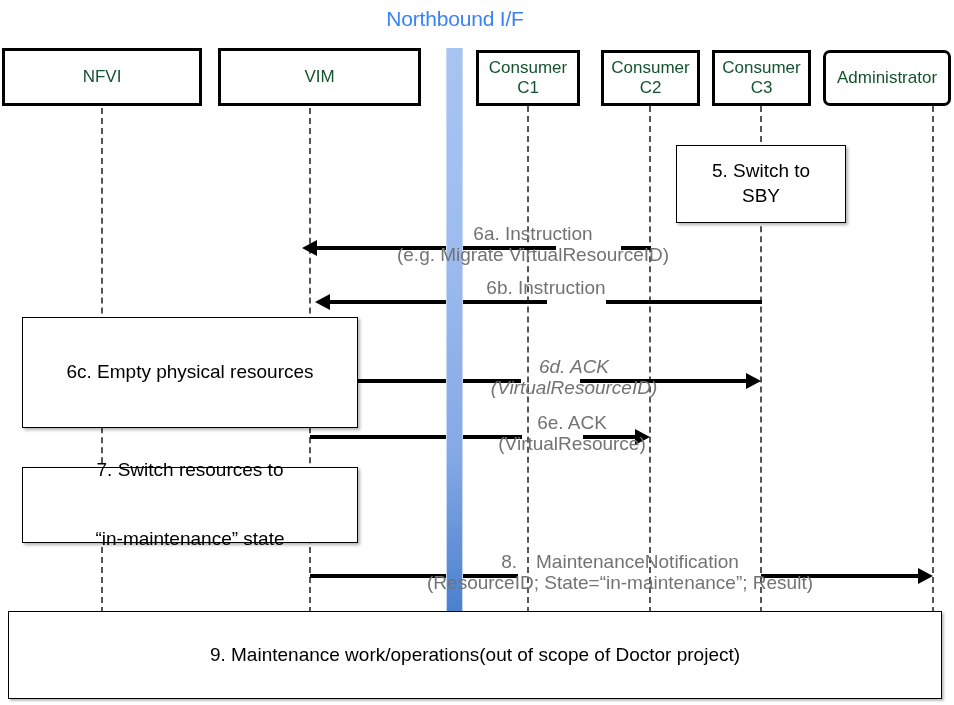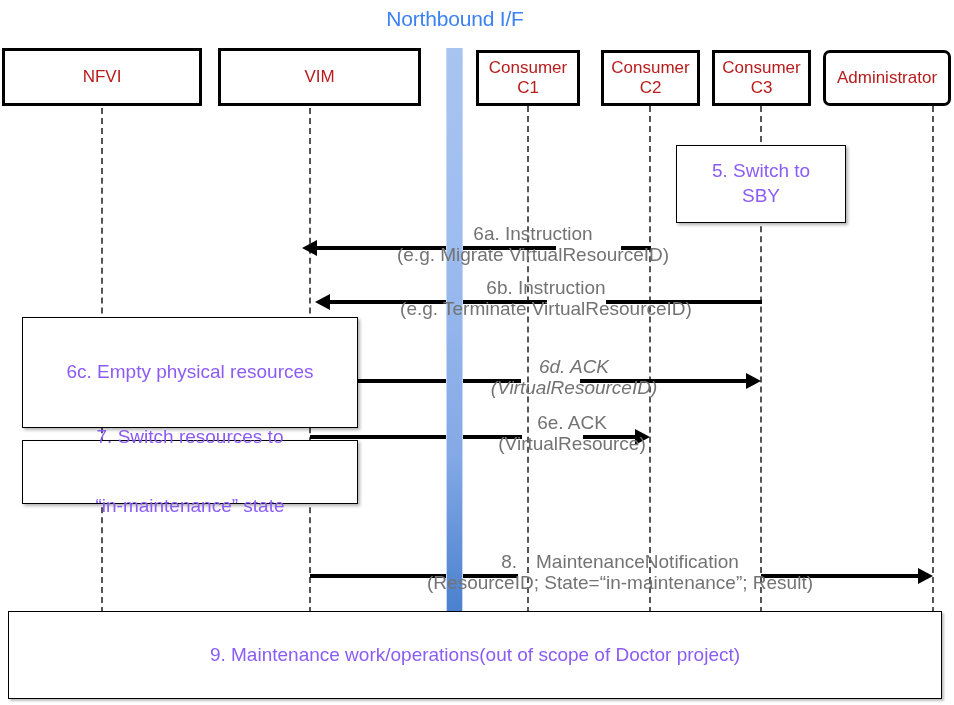--- a/index.html
+++ b/index.html
@@ -46,21 +46,21 @@
   .actor-box {
     position: absolute;
     box-sizing: border-box;
     border: 3px solid #000000;
     background: #ffffff;
     display: flex;
     align-items: center;
     justify-content: center;
     text-align: center;
     font-size: 17px;
-    color: #b91c1c;
+    color: #14532d;
     line-height: 1.18;
     z-index: 8;
   }
   
   .lifeline {
     position: absolute;
     width: 0;
     border-left: 2px dashed #555555;
     z-index: 1;
   }
@@ -68,21 +68,21 @@
   .note-box {
     position: absolute;
     box-sizing: border-box;
     border: 1px solid #000000;
     background: #ffffff;
     display: flex;
     align-items: center;
     justify-content: center;
     text-align: center;
     font-size: 19px;
-    color: #8b5cf6;
+    color: #000000;
     line-height: 1.3;
     box-shadow: 2px 2px 3px rgba(0,0,0,0.30);
     z-index: 7;
   }
   .note-box.thin-shadow { box-shadow: 2px 2px 2px rgba(0,0,0,0.25); }
   
   .msg-seg {
     position: absolute;
     height: 0;
     border-top: 4px solid #000000;
@@ -170,21 +170,20 @@
   <div class="msg-label" style="left:368px; top:223px; width:330px;">
     <span class="l1">6a. Instruction</span>
     <span class="l2">(e.g. Migrate VirtualResourceID)</span>
   </div>
 
   <div class="arrowhead left" style="left:315px; top:294px;"></div>
   <div class="msg-seg" style="left:329px; top:300px; width:218px;"></div>
   <div class="msg-seg" style="left:606px; top:300px; width:156px;"></div>
   <div class="msg-label" style="left:371px; top:277px; width:350px;">
     <span class="l1">6b. Instruction</span>
-    <span class="l2">(e.g. Terminate VirtualResourceID)</span>
   </div>
 
   <div class="note-box" style="left:22px; top:317px; width:336px; height:111px;">
     <span>6c. Empty physical resources</span>
   </div>
 
   <div class="msg-seg" style="left:358px; top:379px; width:163px;"></div>
   <div class="msg-seg" style="left:580px; top:379px; width:166px;"></div>
   <div class="arrowhead right" style="left:746px; top:373px;"></div>
   <div class="msg-label" style="left:466px; top:356px; width:216px;font-style:italic;">
@@ -193,21 +192,21 @@
   </div>
 
   <div class="msg-seg" style="left:310px; top:435px; width:212px;"></div>
   <div class="msg-seg" style="left:583px; top:435px; width:52px;"></div>
   <div class="arrowhead right" style="left:635px; top:429px;"></div>
   <div class="msg-label" style="left:472px; top:412px; width:200px;">
     <span class="l1">6e. ACK</span>
     <span class="l2">(VirtualResource)</span>
   </div>
 
-  <div class="note-box" style="left:22px; top:440px; width:336px; height:64px; flex-direction:column;gap:44px;">
+  <div class="note-box" style="left:22px; top:467px; width:336px; height:76px; flex-direction:column;gap:44px;">
     <span>7. Switch resources to</span>
     <span>“in-maintenance” state</span>
   </div>
 
   <div class="msg-seg" style="left:310px; top:574px; width:208px;"></div>
   <div class="msg-seg" style="left:761px; top:574px; width:157px;"></div>
   <div class="arrowhead right" style="left:918px; top:568px;"></div>
   <div class="msg-label" style="left:390px; top:551px; width:460px;">
     <span class="l1">8. MaintenanceNotification</span>
     <span class="l2">(ResourceID; State=“in-maintenance”; Result)</span>

